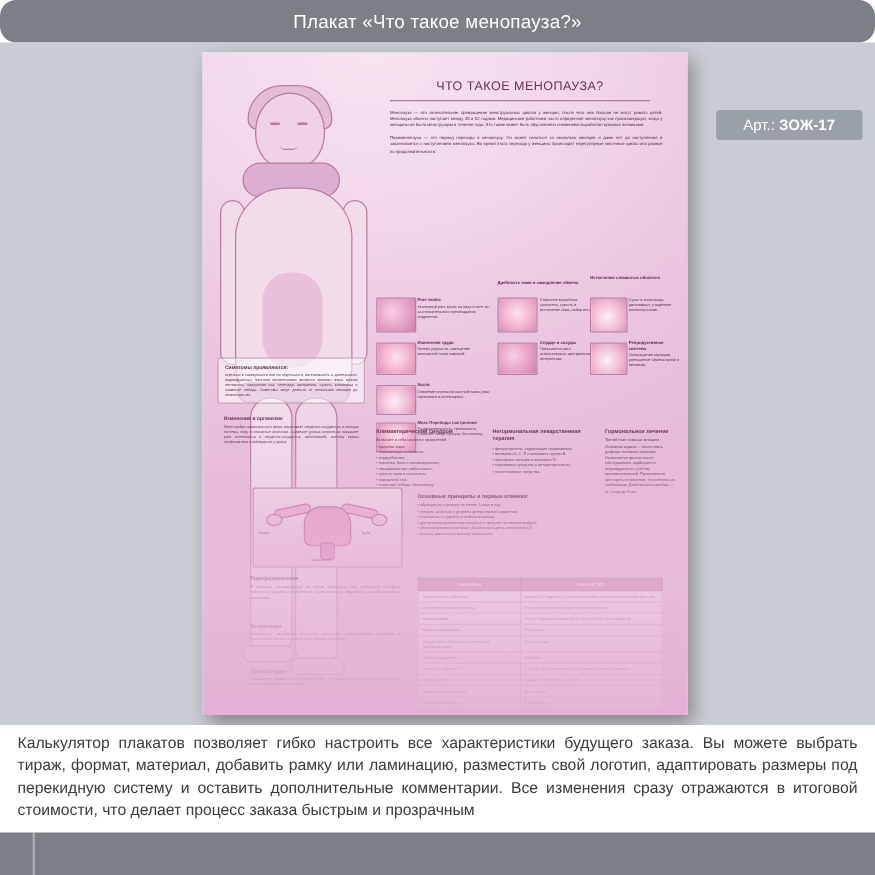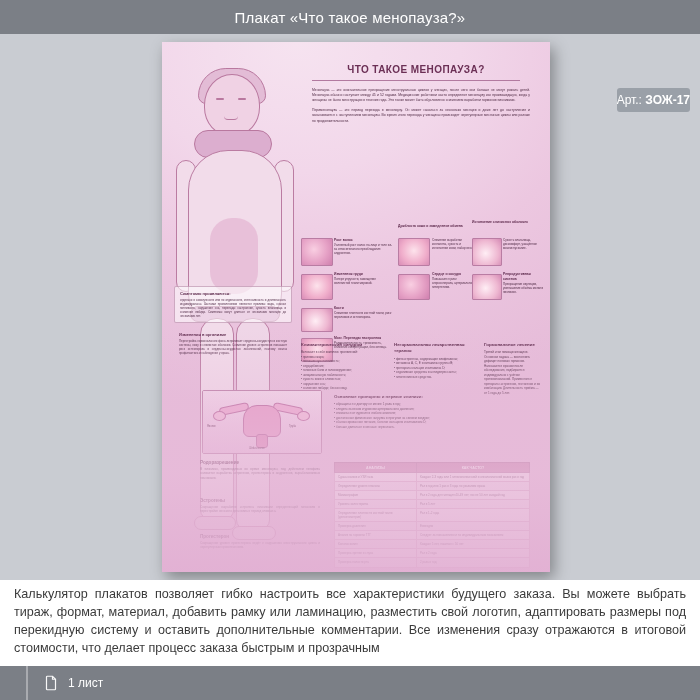--- a/index.html
+++ b/index.html
@@ -8,21 +8,21 @@
     background:#ffffff;
     font-family:"Liberation Sans", sans-serif;
     overflow:hidden;
   }
   .page{position:relative;width:700px;height:700px;}
 
   
   .titlebar{
     position:absolute;left:0;top:0;width:700px;height:34px;
     background:#7b7f86;
-    display:flex;align-items:center;justify-content:center;
+    display:flex;align-items:center;justify-content:center;border-radius:13px;
   }
   .titlebar .t{
     color:#ffffff;font-size:15px;letter-spacing:.2px;
   }
 
   
   .stage{
     position:absolute;left:0;top:34px;width:700px;height:546px;
     background:#c9ccd2;
     overflow:hidden;
@@ -42,21 +42,21 @@
   .poster:after{
     content:"";position:absolute;left:0;bottom:0;width:100%;height:46%;
     background:linear-gradient(to bottom, rgba(238,200,226,0) 0%, rgba(231,186,217,.75) 60%, rgba(226,176,211,.9) 100%);
   }
 
   .p-inner{position:absolute;inset:0;}
 
   
   .p-title{
     position:absolute;left:138px;top:22px;width:232px;text-align:center;
-    font-size:10px;font-weight:bold;color:#6b2f55;letter-spacing:.4px;
+    font-size:10px;font-weight:normal;color:#6b2f55;letter-spacing:.4px;
   }
   .p-title-rule{
     position:absolute;left:150px;top:38px;width:208px;height:1px;background:#b27aa0;
   }
 
   
   .woman{
     position:absolute;left:10px;top:26px;width:128px;height:500px;
   }
   .w-head{
@@ -165,21 +165,21 @@
   
   .rbox{
     position:absolute;font-size:3.1px;line-height:1.45;color:#54304a;
   }
   .rbox h4{margin:0 0 2px 0;font-size:4.4px;color:#5d2a4c;}
 
   
   .art{
     position:absolute;right:10px;top:54px;
     background:#9aa0a8;color:#fff;border-radius:3px;
-    padding:5px 0;font-size:12px;white-space:nowrap;
+    padding:5px 22px;font-size:12px;white-space:nowrap;
   }
   .art b{font-weight:bold;}
 
   
   .desc{
     position:absolute;left:0;top:586px;width:700px;
     padding:0 14px;box-sizing:border-box;
     font-size:12.6px;line-height:1.42;color:#3b3b3b;text-align:justify;
   }
 
@@ -433,24 +433,15 @@
       </div>
     </div>
   </div>
 
   <div class="desc">Калькулятор плакатов позволяет гибко настроить все характеристики будущего заказа. Вы можете выбрать тираж, формат, материал, добавить рамку или ламинацию, разместить свой логотип, адаптировать размеры под перекидную систему и оставить дополнительные комментарии. Все изменения сразу отражаются в итоговой стоимости, что делает процесс заказа быстрым и прозрачным</div>
 
   <div class="footer">
     <div class="f-spacer"></div>
     <div class="f-sep"></div>
     <div class="f-sep"></div>
-    <div class="f-cell">
-      <span class="f-ico">
-        <svg viewBox="0 0 24 24" width="18" height="18" fill="none" stroke="#ffffff" stroke-width="1.6">
-          <path d="M14 3H7a1 1 0 0 0-1 1v16a1 1 0 0 0 1 1h10a1 1 0 0 0 1-1V7l-4-4z"></path>
-          <path d="M14 3v4h4"></path>
-        </svg>
-      </span>
-      <span>1 лист</span>
-    </div>
   </div>
 
 </div>
 
 </body></html>

